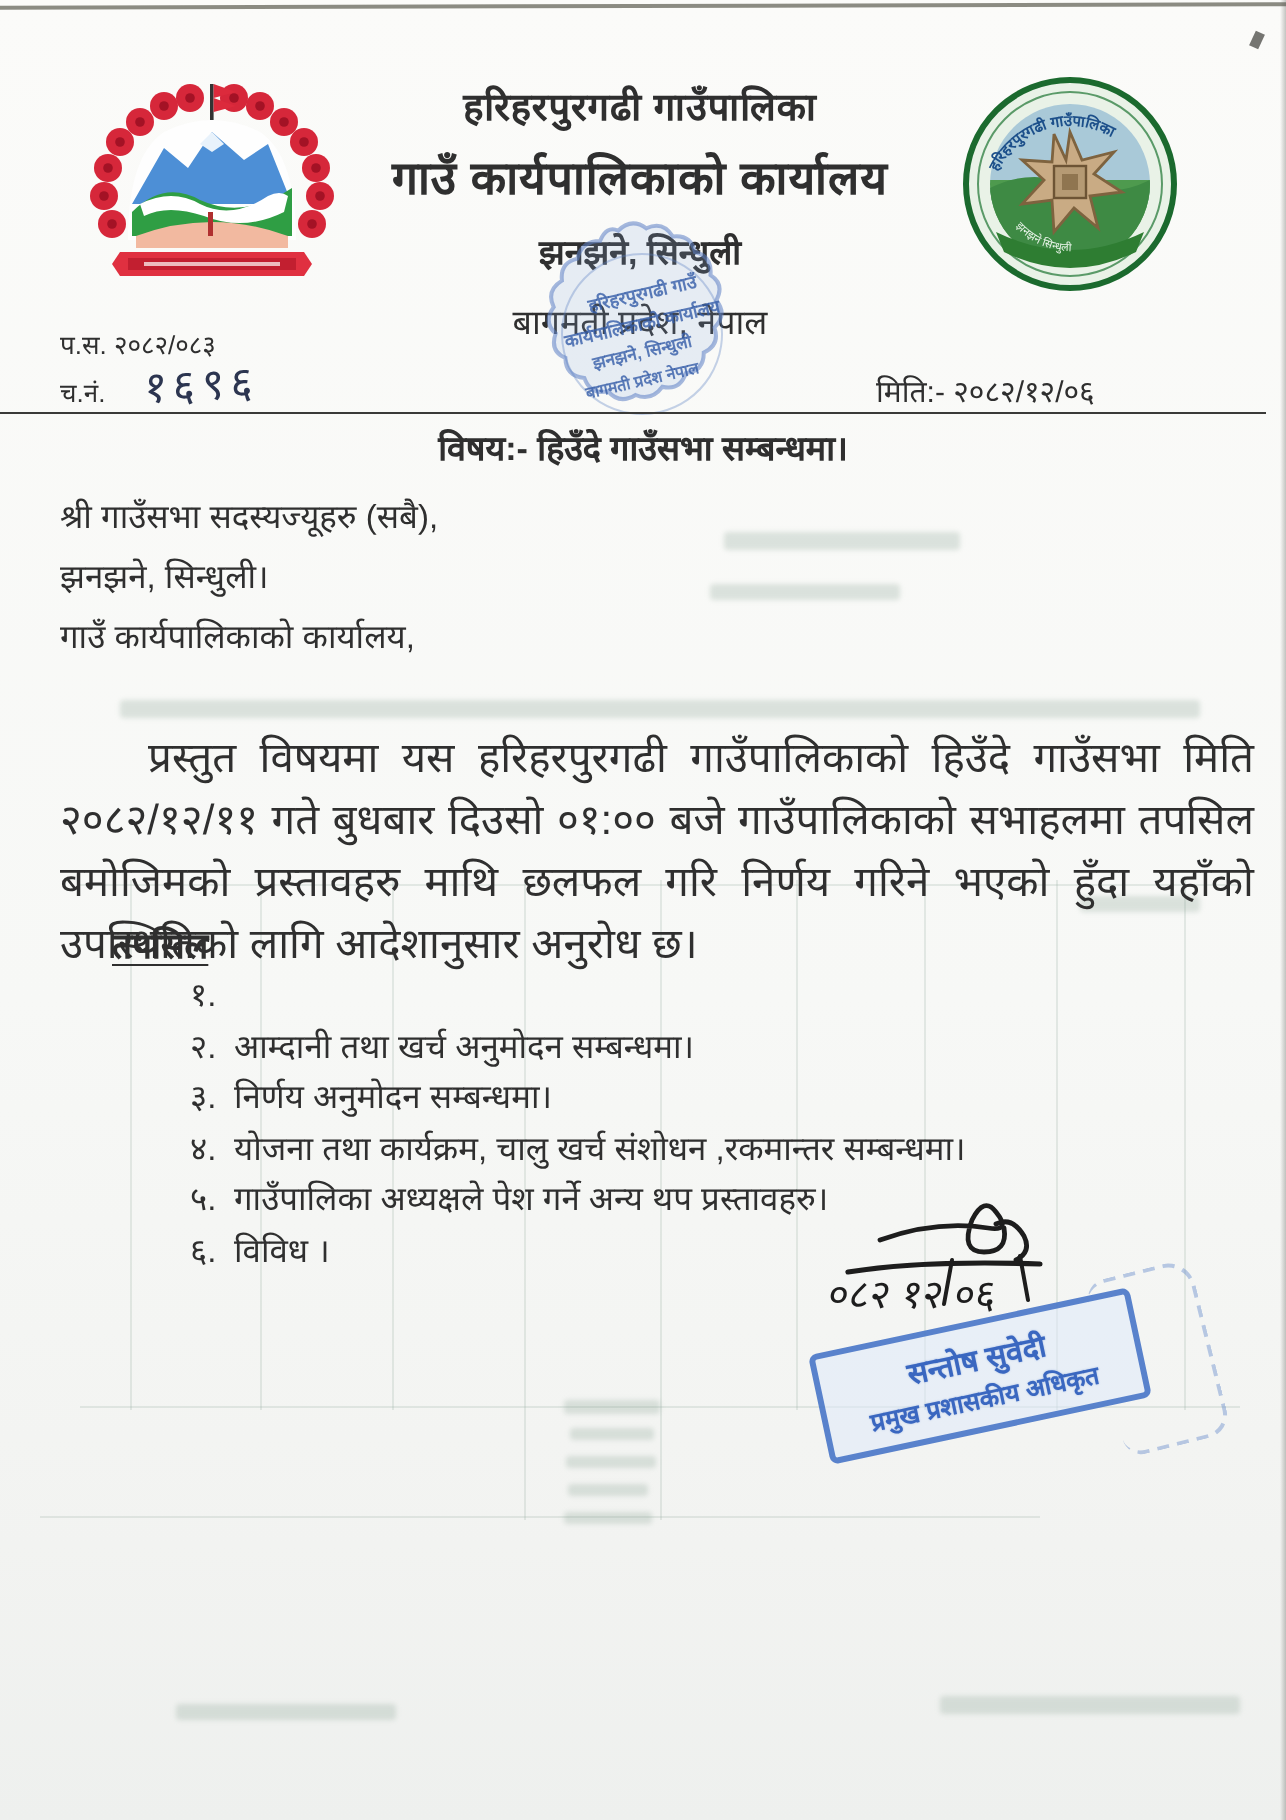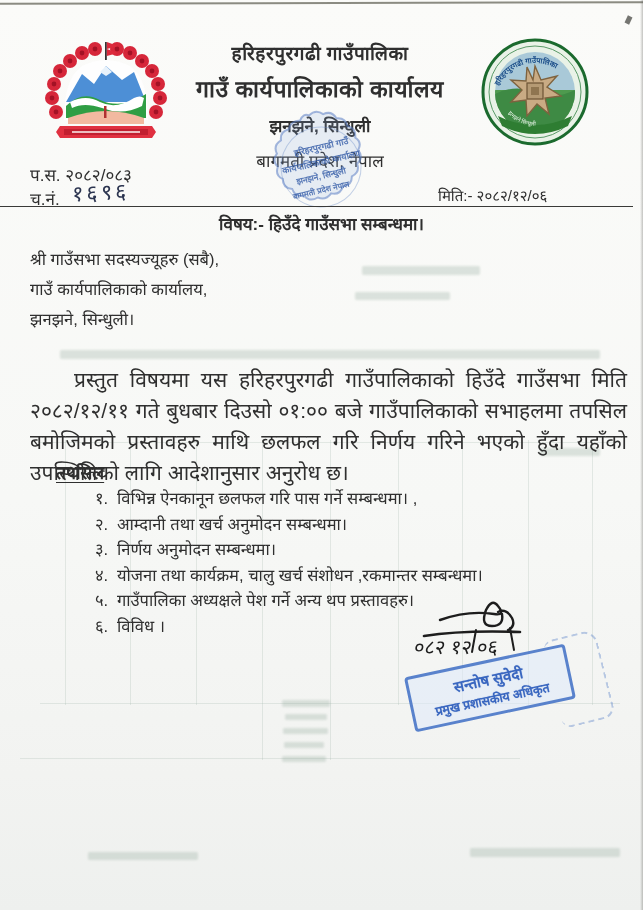--- a/index.html
+++ b/index.html
@@ -18,21 +18,21 @@
   .right-edge{position:absolute;right:0;top:0;width:3px;height:910px;background:linear-gradient(90deg,rgba(0,0,0,0),rgba(90,90,85,.35));}
   .speck{position:absolute;background:#3c3c38;}
   
   .head-center{position:absolute;left:150px;top:40px;width:340px;text-align:center;}
   .h-line1{font-size:19px;font-weight:bold;letter-spacing:.5px;}
   .h-line2{font-size:23px;font-weight:bold;margin-top:6px;letter-spacing:.5px;}
   .h-line3{font-size:17px;font-weight:bold;margin-top:10px;}
   .h-line4{font-size:17px;font-weight:normal;margin-top:12px;}
   .logo{position:absolute;}
   
-  .ref{position:absolute;font-size:17px;}
+  .ref{position:absolute;font-size:13px;}
   .handnum{
     position:absolute;left:72px;top:176px;
     font-size:22px;color:#2c3550;transform:rotate(-3deg) skewX(-6deg);
     letter-spacing:3px;font-weight:500;
   }
   .rule{position:absolute;left:0;top:206px;width:633px;height:0;border-top:1.6px solid #3a3a38;}
   .subject{position:absolute;left:0;top:212px;width:643px;text-align:center;font-size:17px;font-weight:600;}
   
   .recipient{position:absolute;left:30px;top:244px;font-size:16.5px;line-height:30px;}
   
@@ -226,31 +226,30 @@
   <div class="ref" style="left:30px;top:163px">प.स. २०८२/०८३</div>
   <div class="ref" style="left:30px;top:187px">च.नं.</div>
   <div class="handnum">१६९६</div>
   <div class="ref" style="left:438px;top:185px;font-size:15px">मिति:- २०८२/१२/०६</div>
   <div class="rule"></div>
 
   <div class="subject">विषय:- हिउँदे गाउँसभा सम्बन्धमा।</div>
 
   <div class="recipient">
     <div>श्री गाउँसभा सदस्यज्यूहरु (सबै),</div>
+    <div>झनझने, सिन्धुली।</div>
     <div>गाउँ कार्यपालिकाको कार्यालय,</div>
-    <div>झनझने, सिन्धुली।</div>
   </div>
 
   <div class="para">प्रस्तुत विषयमा यस हरिहरपुरगढी गाउँपालिकाको हिउँदे गाउँसभा मिति २०८२/१२/११ गते बुधबार दिउसो ०१:०० बजे गाउँपालिकाको सभाहलमा तपसिल बमोजिमको प्रस्तावहरु माथि छलफल गरि निर्णय गरिने भएको हुँदा यहाँको उपस्थितिको लागि आदेशानुसार अनुरोध छ।</div>
 
   <div class="tapasil">तपसिल</div>
   <div class="items">
     <div class="item">
       <span class="num">१.</span>
-      <span>विभिन्न ऐनकानून छलफल गरि पास गर्ने सम्बन्धमा। ,</span>
     </div>
     <div class="item">
       <span class="num">२.</span>
       <span>आम्दानी तथा खर्च अनुमोदन सम्बन्धमा।</span>
     </div>
     <div class="item">
       <span class="num">३.</span>
       <span>निर्णय अनुमोदन सम्बन्धमा।</span>
     </div>
     <div class="item">

